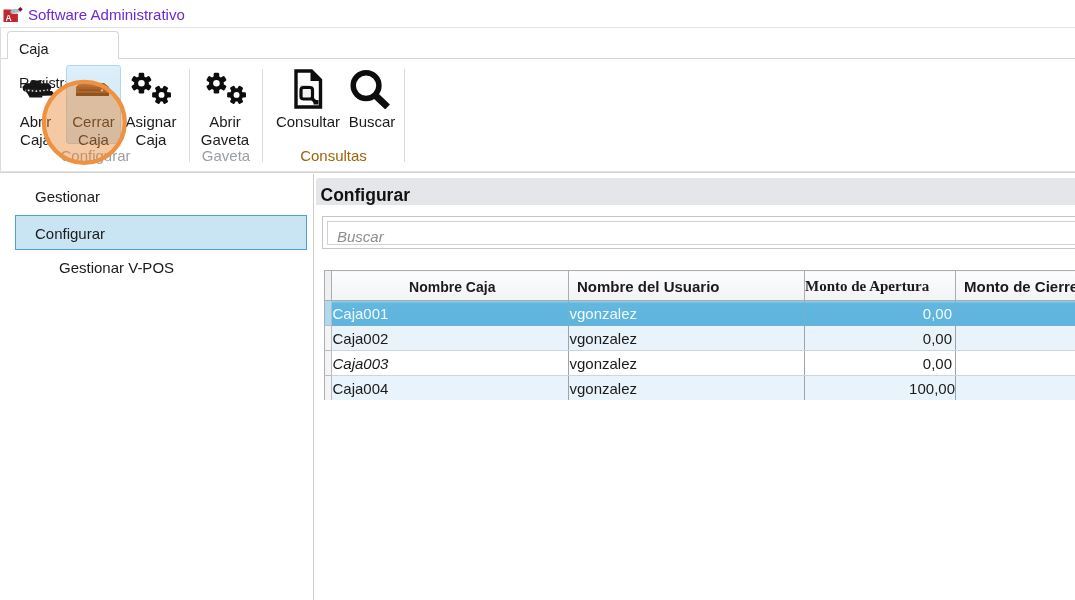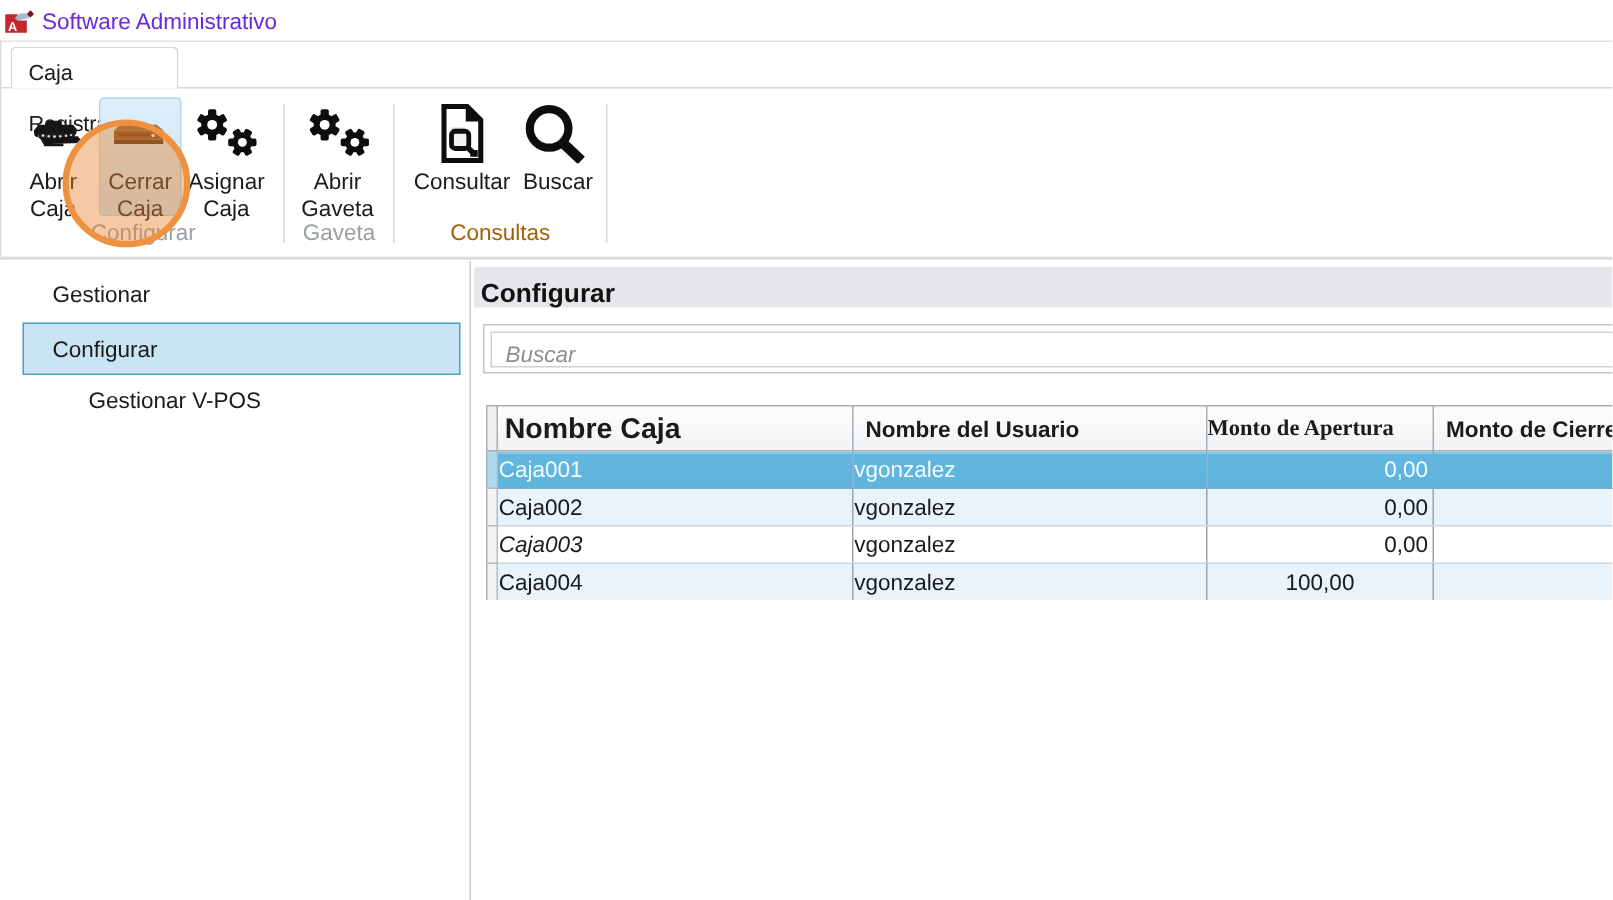--- a/index.html
+++ b/index.html
@@ -151,21 +151,21 @@
     <colgroup>
       <col style="width:7px;">
         <col style="width:237px;">
         <col style="width:236px;">
         <col style="width:151px;">
         <col style="width:165px;">
     </colgroup>
     <tbody>
         <tr style="height:30px;">
       <td style="border:1px solid #a8aeb3; background:#f0f0f0;"></td>
-      <th style="border:1px solid #a8aeb3; background:linear-gradient(#fdfdfe,#f1f3f5); text-align:left; padding:2px 0 0 4.5px; font-size:19px;">Nombre Caja</th>
+      <th style="border:1px solid #a8aeb3; background:linear-gradient(#fdfdfe,#f1f3f5); text-align:center; padding:2px 0 0 4.5px; font-size:14px;">Nombre Caja</th>
       <th style="border:1px solid #a8aeb3; background:linear-gradient(#fdfdfe,#f1f3f5); text-align:left; padding:2px 0 0 8px; font-size:15px;">Nombre del Usuario</th>
       <th style="border:1px solid #a8aeb3; background:linear-gradient(#fdfdfe,#f1f3f5); text-align:left; padding:2px 4px 0 0; font-size:15px;font-family:Liberation Serif, serif;">Monto de Apertura</th>
       <th style="border:1px solid #a8aeb3; background:linear-gradient(#fdfdfe,#f1f3f5); text-align:left; padding:2px 0 0 8px; font-size:15px;">Monto de Cierre</th>
     </tr>
     <tr style="height:25px; background:linear-gradient(180deg,#8ccae6 0px,#8ccae6 1px,#62b7df 2px,#5db4dd 100%); color:#f2fbff;">
       <td style="border:1px solid #b6bcc0; border-left-color:#a8aeb3; background:#aed9ee;"></td>
       <td style="border:1px solid #79aecd; padding-left:0.5px;">Caja001</td>
       <td style="border:1px solid #79aecd; padding-left:0.5px;">vgonzalez</td>
       <td style="border:1px solid #79aecd; text-align:right; padding-right:3px;">0,00</td>
       <td style="border:1px solid #79aecd;"></td>
@@ -181,18 +181,18 @@
       <td style="border:1px solid #b6bcc0; border-left-color:#a8aeb3; background:#f4f4f4;"></td>
       <td style="border:1px solid #9aa4ab; border-top-color:#ccd6dc; border-bottom-color:#ccd6dc; padding-left:0.5px;font-style:italic;">Caja003</td>
       <td style="border:1px solid #9aa4ab; border-top-color:#ccd6dc; border-bottom-color:#ccd6dc; padding-left:0.5px;">vgonzalez</td>
       <td style="border:1px solid #9aa4ab; border-top-color:#ccd6dc; border-bottom-color:#ccd6dc; text-align:right; padding-right:3px;">0,00</td>
       <td style="border:1px solid #9aa4ab; border-top-color:#ccd6dc; border-bottom-color:#ccd6dc;"></td>
     </tr>
     <tr style="height:25px; background:#e9f3fb;">
       <td style="border:1px solid #b6bcc0; border-left-color:#a8aeb3; background:#f4f4f4;"></td>
       <td style="border:1px solid #9aa4ab; border-top-color:#ccd6dc; padding-left:0.5px;">Caja004</td>
       <td style="border:1px solid #9aa4ab; border-top-color:#ccd6dc; padding-left:0.5px;">vgonzalez</td>
-      <td style="border:1px solid #9aa4ab; border-top-color:#ccd6dc; text-align:center; padding-right:0;">100,00</td>
+      <td style="border:1px solid #9aa4ab; border-top-color:#ccd6dc; text-align:right; padding-right:0;">100,00</td>
       <td style="border:1px solid #9aa4ab; border-top-color:#ccd6dc;"></td>
     </tr>
   </tbody>
     </table>
 </div>
 
 </body></html>

